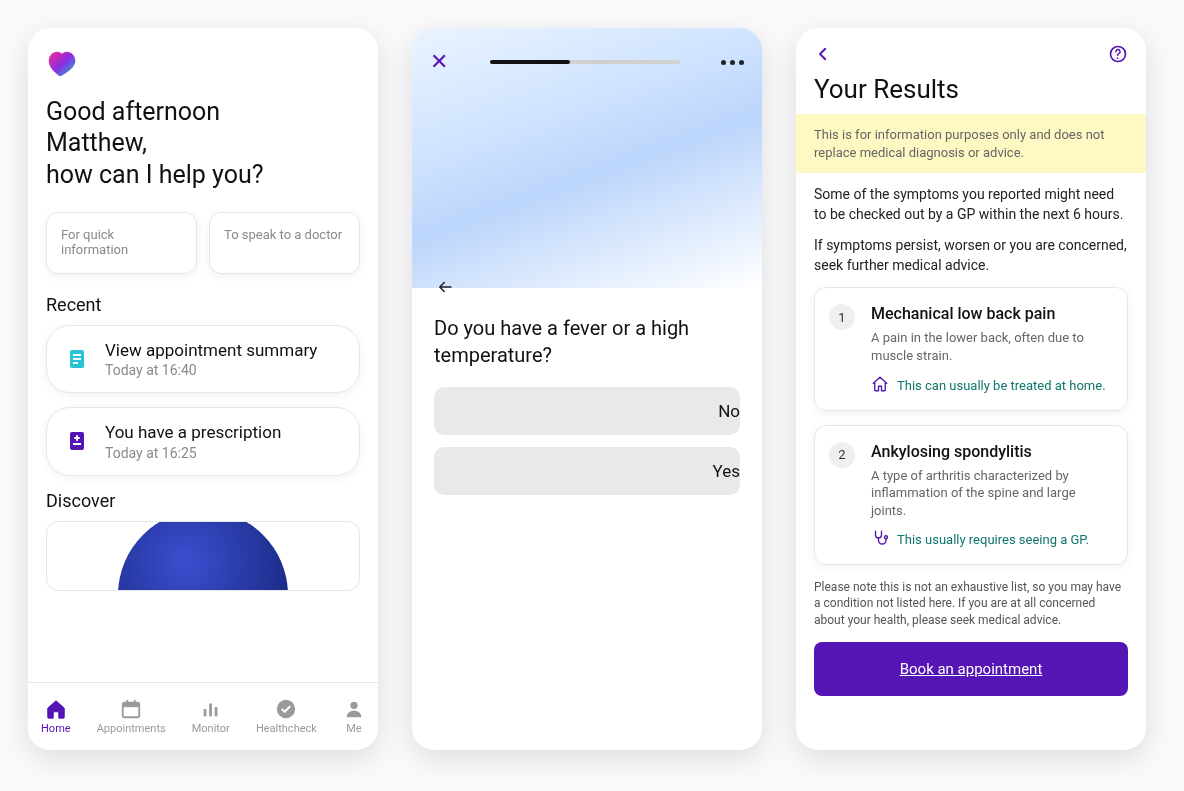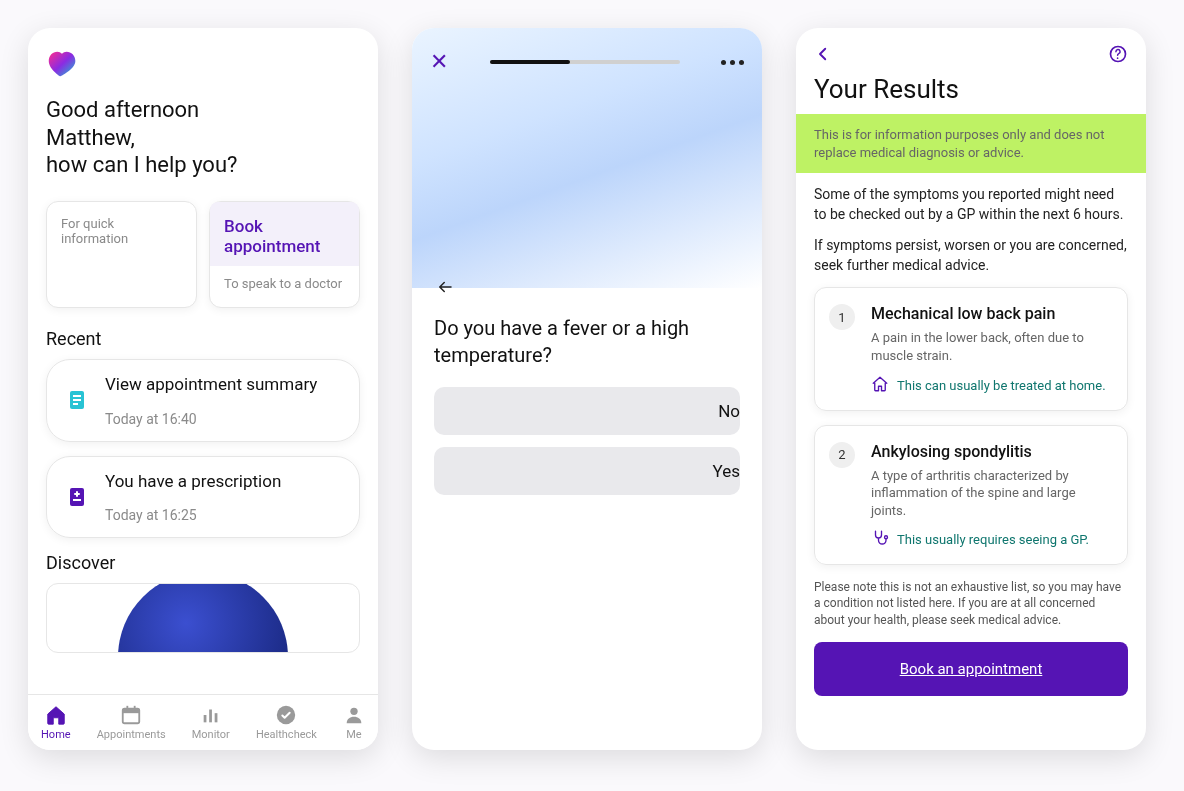--- a/index.html
+++ b/index.html
@@ -40,21 +40,21 @@
     display:flex;
     flex-direction:column;
   }
 
   
   .s1-body{padding:20px 18px 0 18px;flex:1;overflow:hidden;}
   .heart{
     width:34px;height:34px;margin-bottom:14px;
   }
   .greeting{
-    font-size:22px;
+    font-size:25px;
     line-height:1.25;
     font-weight:400;
     color:#111;
     margin-bottom:22px;
   }
   .tile-row{display:flex;gap:12px;margin-bottom:20px;}
   .tile{
     flex:1;
     background:#fff;
     border:1px solid var(--border);
@@ -74,32 +74,32 @@
   .section-h{font-size:18px;margin:6px 0 10px 0;font-weight:400;color:#111;}
   .list-card{
     display:flex;align-items:center;gap:14px;
     border:1px solid var(--border);border-radius:24px;
     padding:14px 16px;margin-bottom:14px;
     box-shadow:var(--shadow);
     cursor:pointer;
   }
   .lc-icon{width:28px;height:28px;flex:0 0 28px;display:flex;align-items:center;justify-content:center;}
   .lc-title{font-size:17px;color:#111;line-height:1.2;}
-  .lc-sub{font-size:14px;color:var(--light-grey);margin-top:16px;}
+  .lc-sub{font-size:14px;color:var(--light-grey);margin-top:2px;}
   .discover-card{
     border:1px solid var(--border);border-radius:12px;height:70px;
     position:relative;overflow:hidden;margin-top:8px;
   }
   .discover-blob{
     position:absolute;left:50%;bottom:-90px;transform:translateX(-50%);
     width:170px;height:170px;border-radius:50%;
     background:radial-gradient(circle at 40% 30%, #3b4fd0 0%, #1b2a85 70%);
   }
   .tabbar{
-    height:56px;border-top:1px solid var(--border);
+    height:68px;border-top:1px solid var(--border);
     display:flex;justify-content:space-around;align-items:center;
     background:#fff;
   }
   .tab{display:flex;flex-direction:column;align-items:center;gap:2px;color:#9a9a9a;font-size:11px;cursor:pointer;}
   .tab svg{width:22px;height:22px;}
   .tab.active{color:var(--purple);}
   .tab.active svg *{stroke:var(--purple);fill:var(--purple);}
 
   
   .s2-grad{
@@ -126,21 +126,21 @@
 
   
   .s3-top{
     display:flex;align-items:center;justify-content:space-between;
     padding:16px 18px 6px 18px;
   }
   .s3-back{color:var(--purple);cursor:pointer;}
   .s3-help{color:var(--purple);cursor:pointer;}
   .s3-title{font-size:26px;font-weight:400;color:#111;padding:0 18px 10px 18px;}
   .s3-banner{
-    background:#bef264;padding:12px 18px;font-size:13px;color:#666;line-height:1.35;
+    background:#fef9c3;padding:12px 18px;font-size:13px;color:#666;line-height:1.35;
   }
   .s3-scroll{padding:12px 18px 18px 18px;overflow:auto;flex:1;}
   .s3-para{font-size:14px;color:#222;line-height:1.4;margin-bottom:12px;}
   .result-card{
     border:1px solid var(--border);border-radius:12px;
     padding:16px 16px 14px 56px;position:relative;margin-bottom:14px;
     box-shadow:var(--shadow);cursor:pointer;
   }
   .rc-num{
     position:absolute;left:14px;top:16px;width:26px;height:26px;border-radius:50%;
@@ -182,23 +182,20 @@
         <span>Good afternoon</span><br>
         <span>Matthew,</span><br>
         <span>how can I help you?</span>
       </div>
 
       <div class="tile-row">
         <div class="tile">
           <div class="tile-sub">For quick information</div>
         </div>
         <div class="tile">
-          <div class="tile-top">
-              <div class="tile-title">Book appointment</div>
-            </div>
           <div class="tile-sub">To speak to a doctor</div>
         </div>
       </div>
 
       <div class="section-h">Recent</div>
 
       <div class="list-card">
         <div class="lc-icon">
           <svg viewBox="0 0 24 24" width="24" height="24">
               <rect x="5" y="3" width="14" height="18" rx="2" fill="#28c3d4"></rect>

